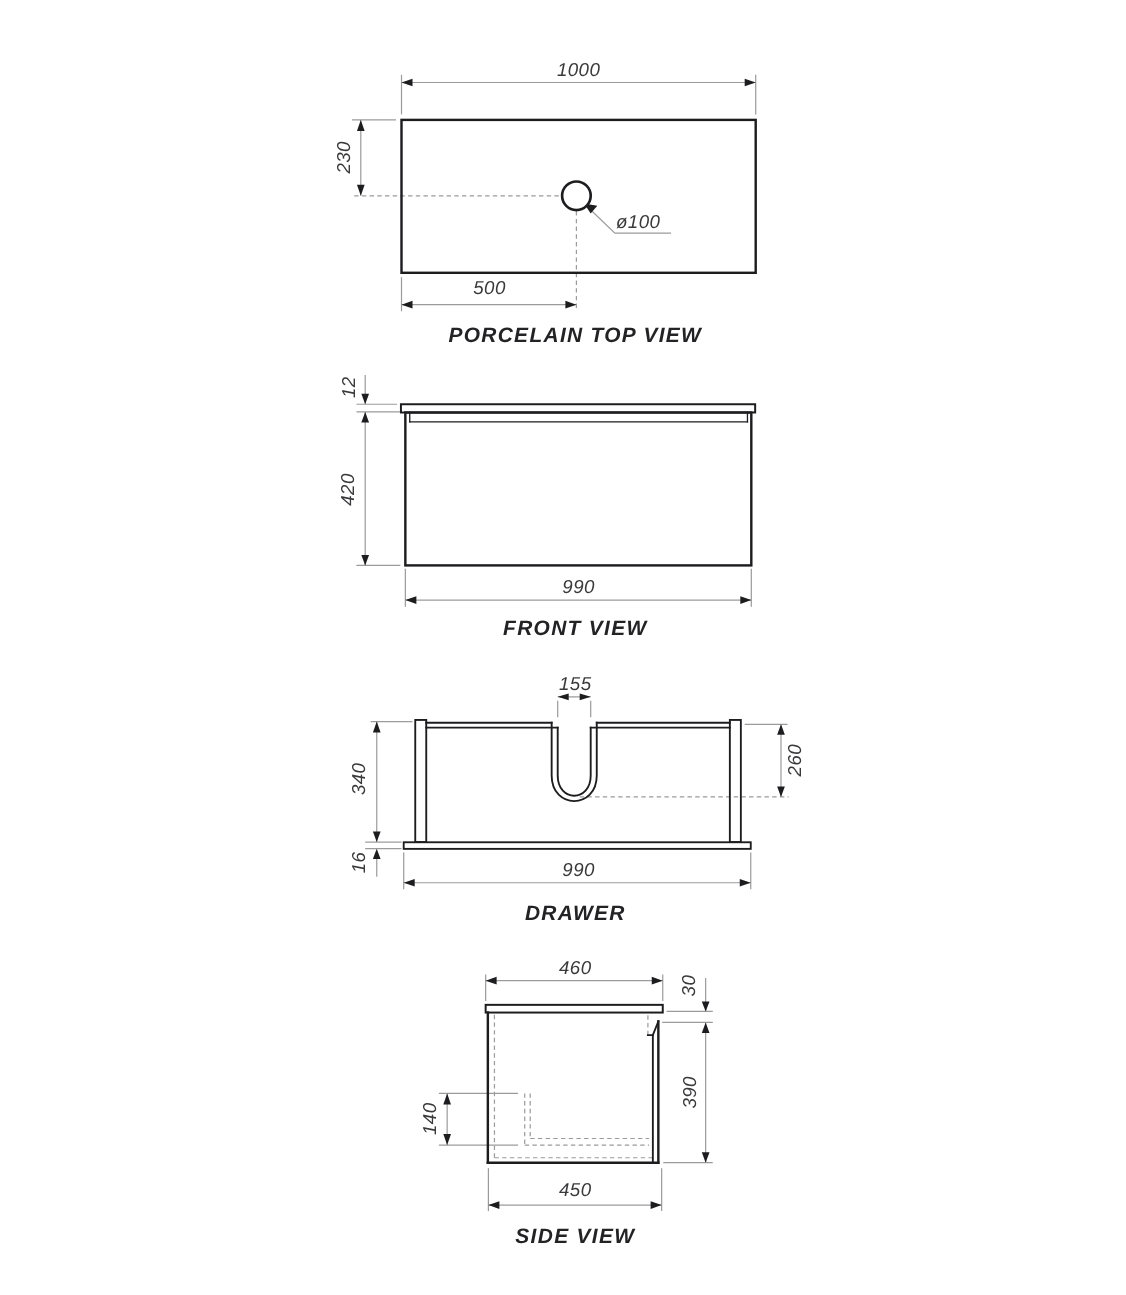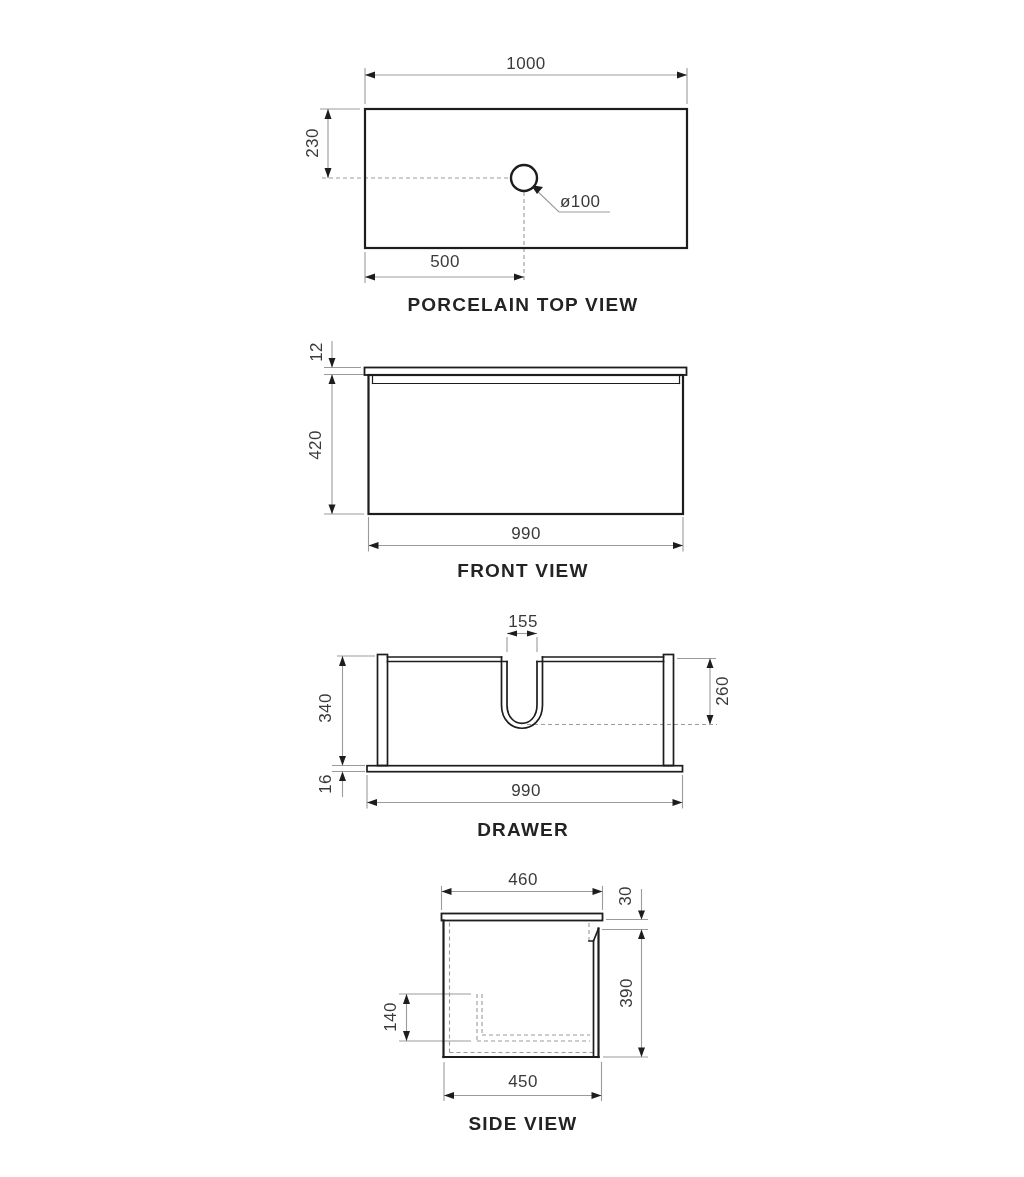--- a/index.html
+++ b/index.html
@@ -1,17 +1,17 @@
 <!DOCTYPE html>
 <html style="--c-background: #ffffff; --c-line: #1d1d1f; --c-dim: #9b9b9b; --c-text: #3a3a3c; --c-label: #232325;"><head>
 <meta charset="utf-8">
 <style>
   html,body{margin:0;padding:0;background:#ffffff;}
   .sheet{position:relative;width:1024px;height:1177px;background:var(--c-background,#fff);
-         font-family:"Liberation Sans",sans-serif;}
+         font-family:"Liberation Sans",sans-serif;font-style:italic;}
   svg text{font-family:"Liberation Sans",sans-serif;}
   .obj{stroke:var(--c-line,#1d1d1f);fill:none;stroke-width:2.2;stroke-linecap:square;}
   .obj-med{stroke:var(--c-line,#1d1d1f);fill:none;stroke-width:1.7;stroke-linecap:square;}
   .obj-thin{stroke:var(--c-line,#1d1d1f);fill:none;stroke-width:1.2;stroke-linecap:square;}
   .obj-fill{fill:#ffffff;stroke:var(--c-line,#1d1d1f);stroke-width:1.8;}
   .hole{fill:#ffffff;stroke:var(--c-line,#1d1d1f);stroke-width:2.4;}
   .dim{stroke:var(--c-dim,#9b9b9b);fill:none;stroke-width:1.1;}
   .dash{stroke:var(--c-dim,#9b9b9b);fill:none;stroke-width:1.1;stroke-dasharray:4 3;}
   .arr{fill:var(--c-line,#1d1d1f);stroke:none;}
   .dtxt{fill:var(--c-text,#3a3a3c);font-size:17px;letter-spacing:.4px;}

